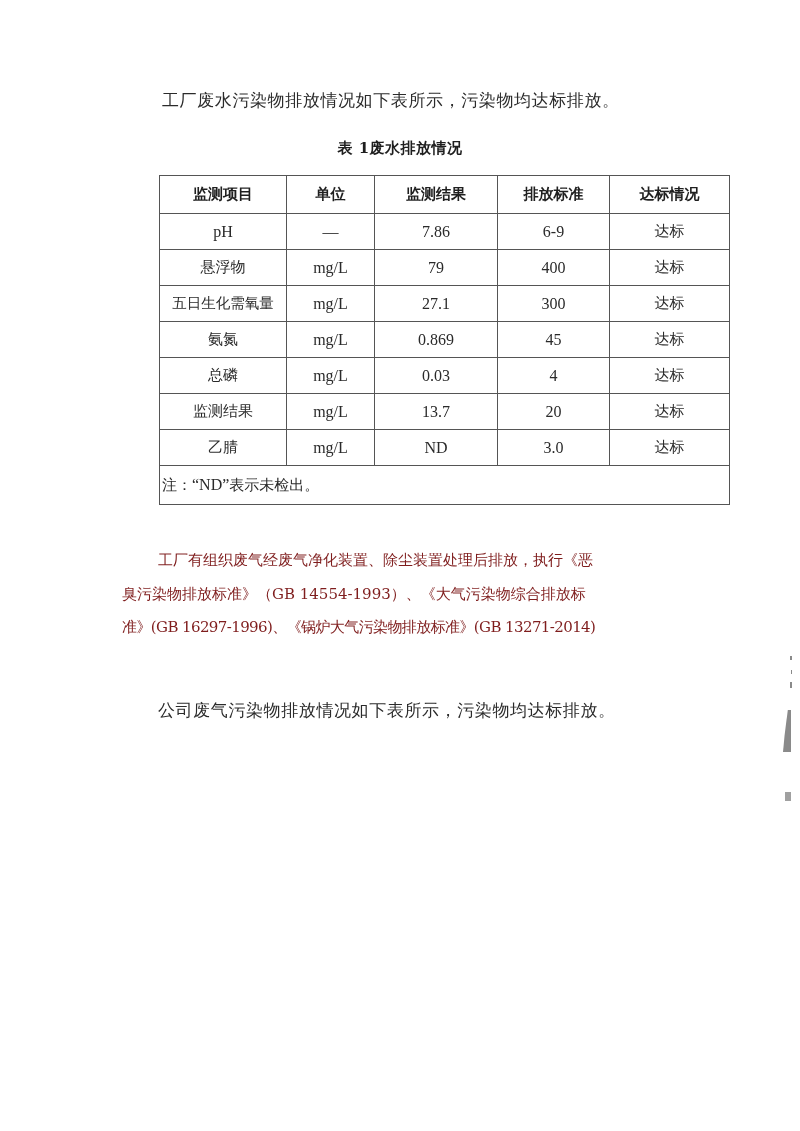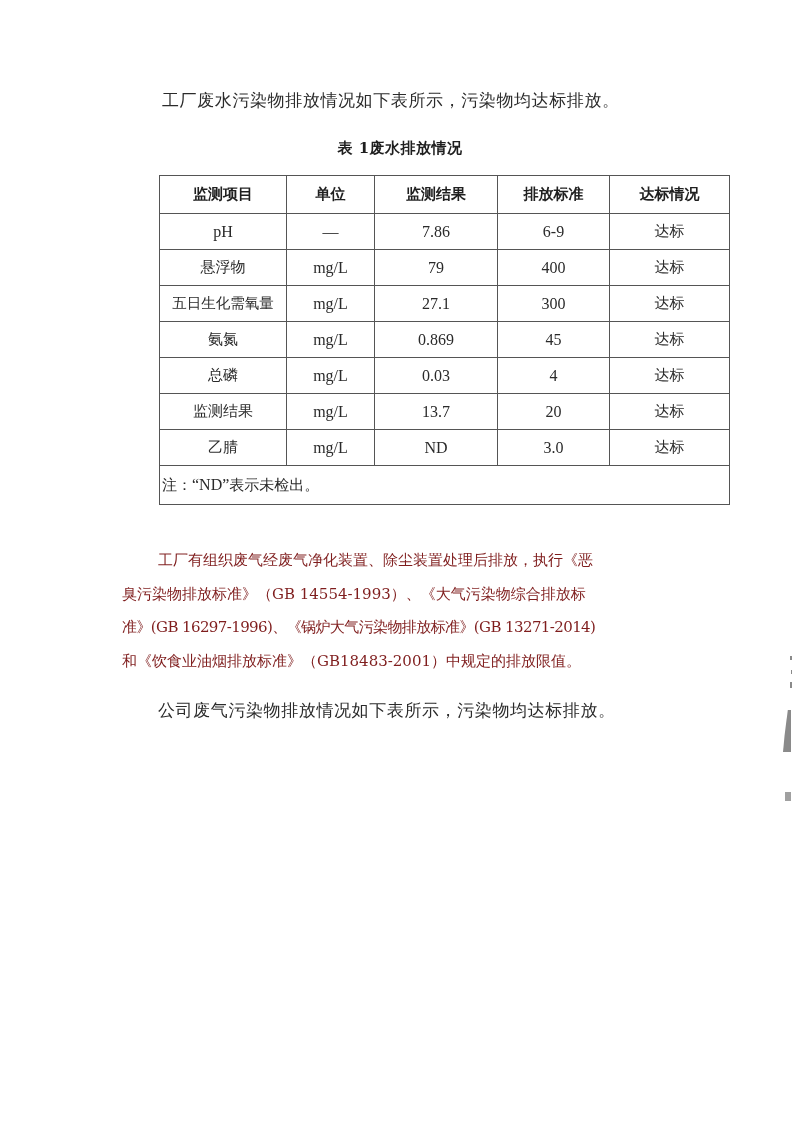--- a/index.html
+++ b/index.html
@@ -183,21 +183,20 @@
     <tr>
       <td class="note" colspan="5"><span>注：</span><span class="note-quote">“ND”</span><span>表示未检出。</span></td>
     </tr>
   </tbody>
 </table>
 
 <div id="body-para">
   <span class="line indent">工厂有组织废气经废气净化装置、除尘装置处理后排放，执行《恶</span>
   <span class="line">臭污染物排放标准》（GB 14554-1993）、《大气污染物综合排放标</span>
   <span class="line" style="letter-spacing:-0.6px">准》(GB 16297-1996)、《锅炉大气污染物排放标准》(GB 13271-2014)</span>
-  <span class="line">和《饮食业油烟排放标准》（GB18483-2001）中规定的排放限值。</span>
 </div>
 
 <p class="para" id="closing">公司废气污染物排放情况如下表所示，污染物均达标排放。</p>
 
 <div class="scan-mark" style="left:790px;top:656px;width:2px;height:4px;"></div>
 <div class="scan-mark" style="left:791px;top:670px;width:1px;height:4px;"></div>
 <div class="scan-mark" style="left:790px;top:682px;width:2px;height:6px;"></div>
 <div class="scan-mark" style="left:783px;top:710px;width:8px;height:42px;clip-path:polygon(60% 0,100% 0,100% 100%,0 100%,20% 60%);"></div>
 <div class="scan-mark" style="left:785px;top:792px;width:6px;height:9px;background:#a0a0a0;"></div>
 

